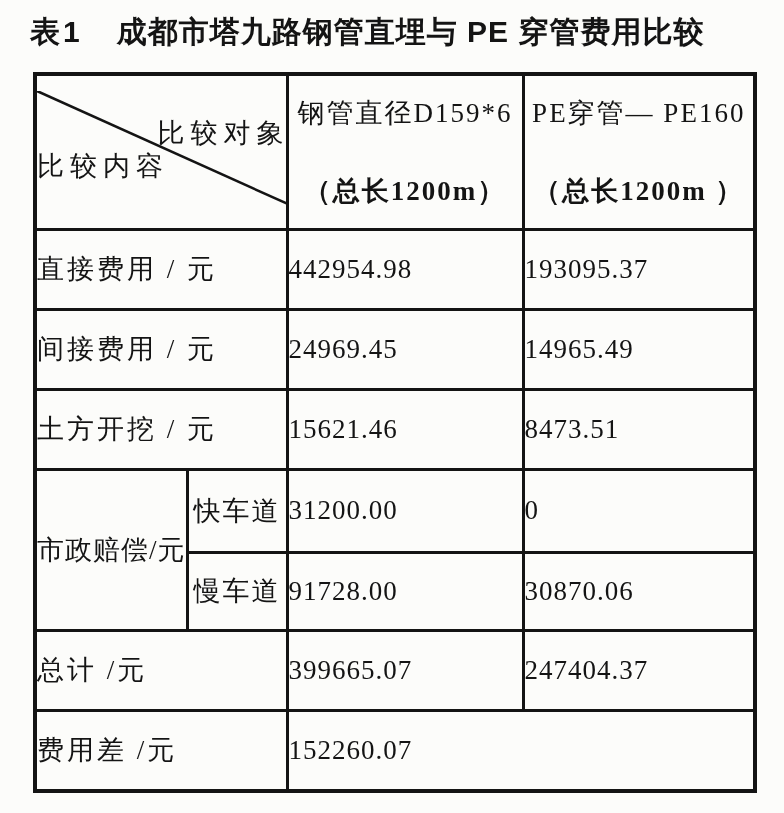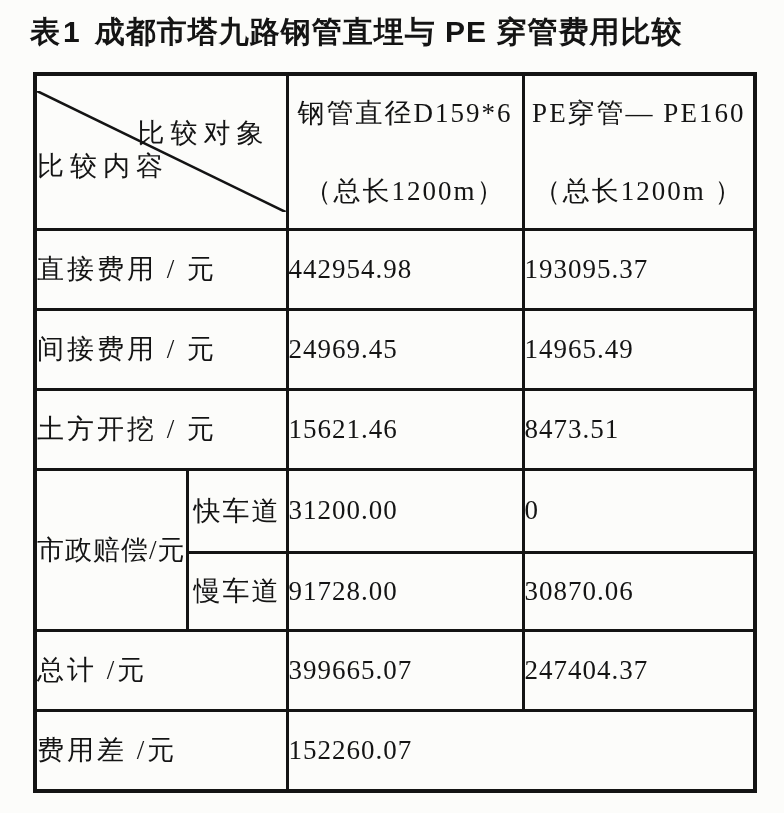--- a/index.html
+++ b/index.html
@@ -15,21 +15,21 @@
 
   .title {
     position: absolute;
     left: 30px; top: 12px;
     font-family: "Liberation Sans", sans-serif;
     font-weight: bold;
     font-size: 30px;
     letter-spacing: 1px;
     white-space: nowrap;
   }
-  .title .prefix { margin-right: 12px; letter-spacing: 3px; }
+  .title .prefix { margin-right: 34px; letter-spacing: 3px; }
 
   table.cmp {
     position: absolute;
     left: 33px; top: 72px;
     width: 724px;
     border-collapse: collapse;
     table-layout: fixed;
     border: 4px solid #141414;
   }
   table.cmp td {
@@ -44,29 +44,29 @@
   col.c-label-a { width: 152px; }
   col.c-label-b { width: 100px; }
   col.c-steel   { width: 236px; }
   col.c-pe      { width: 232px; }
 
   
   tr.hdr { height: 155px; }
   td.corner-cell { padding: 0; }
   .corner {
     position: relative;
-    width: 100%; height: 121px;
+    width: 100%; height: 121px; padding-left: 20px;
   }
   .corner svg { position: absolute; left: 0; top: 0; width: 100%; height: 100%; }
   .corner .obj  { position: absolute; top: 24px; right: 16px; letter-spacing: 6px; }
   .corner .cont { position: absolute; bottom: 28px; left: 0; letter-spacing: 6px; }
 
   td.col-head { text-align: center; }
   .hdr-line1 { margin-bottom: 42px; letter-spacing: 2px; }
-  .hdr-line2 { letter-spacing: 2px; }
+  .hdr-line2 { letter-spacing: 2px; font-weight: bold; }
 
   
   tr.r  { height: 80px; }
   tr.r4 { height: 83px; }
   tr.r5 { height: 78px; }
   tr.r7 { height: 81px; }
 
   td.lbl {
     text-align: left;
     padding-left: 34px;

